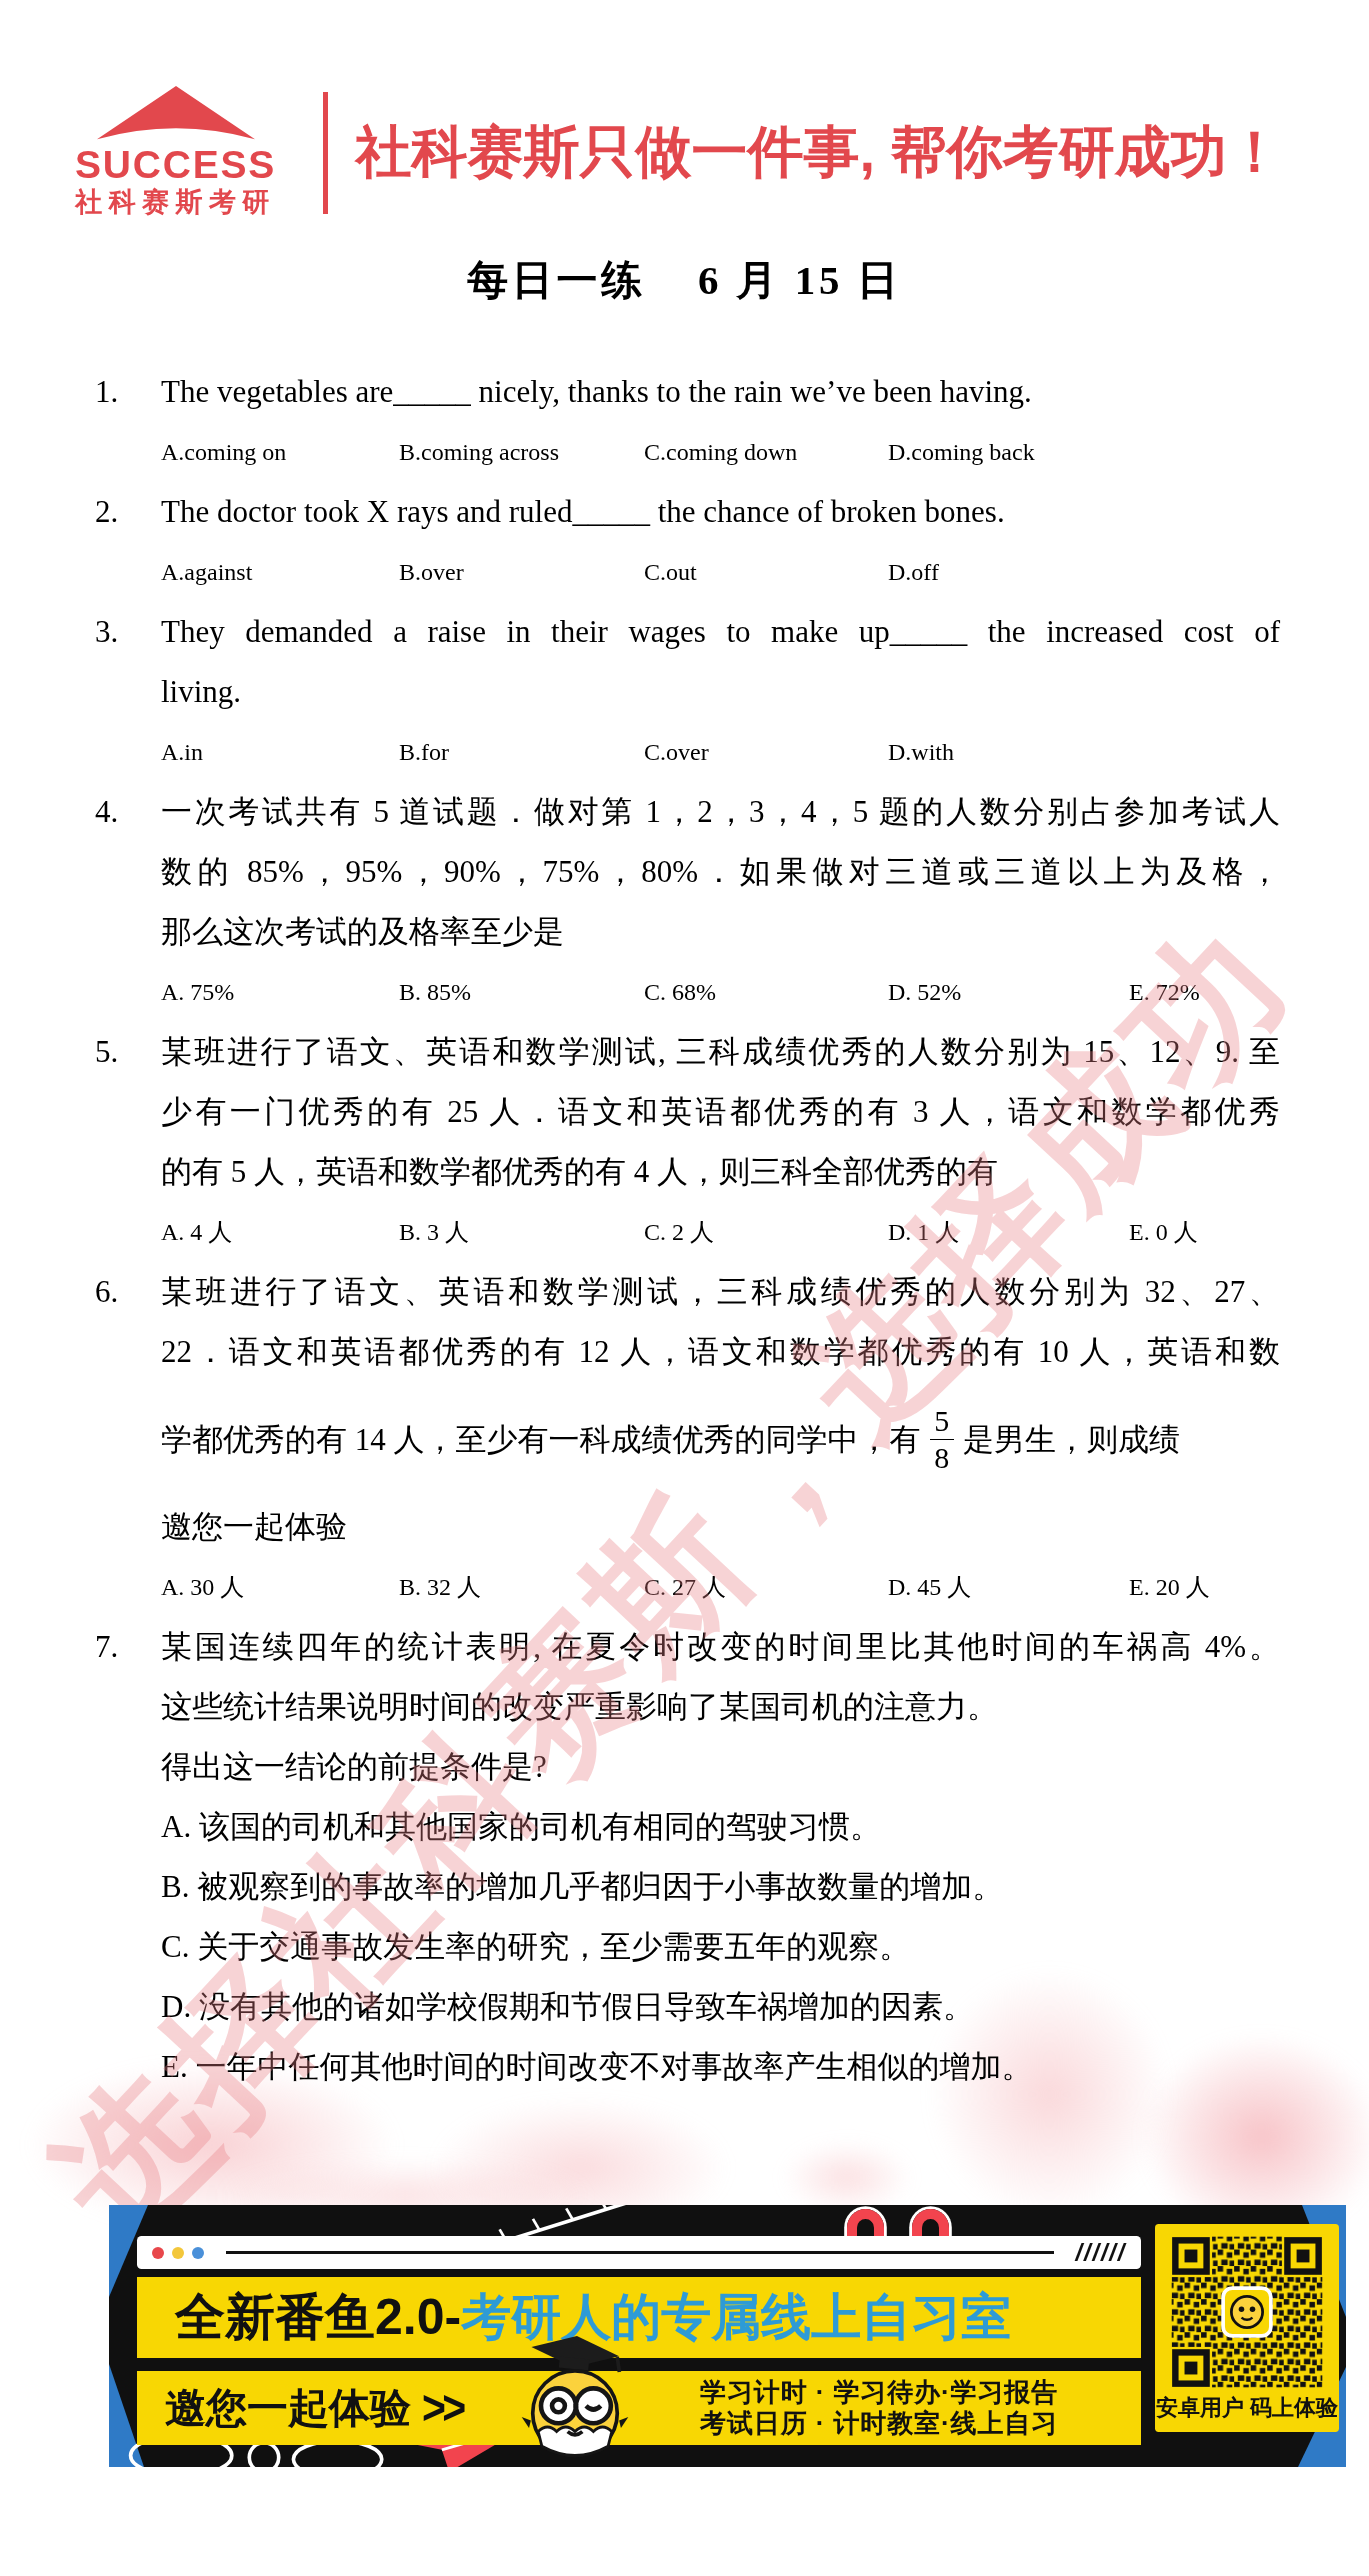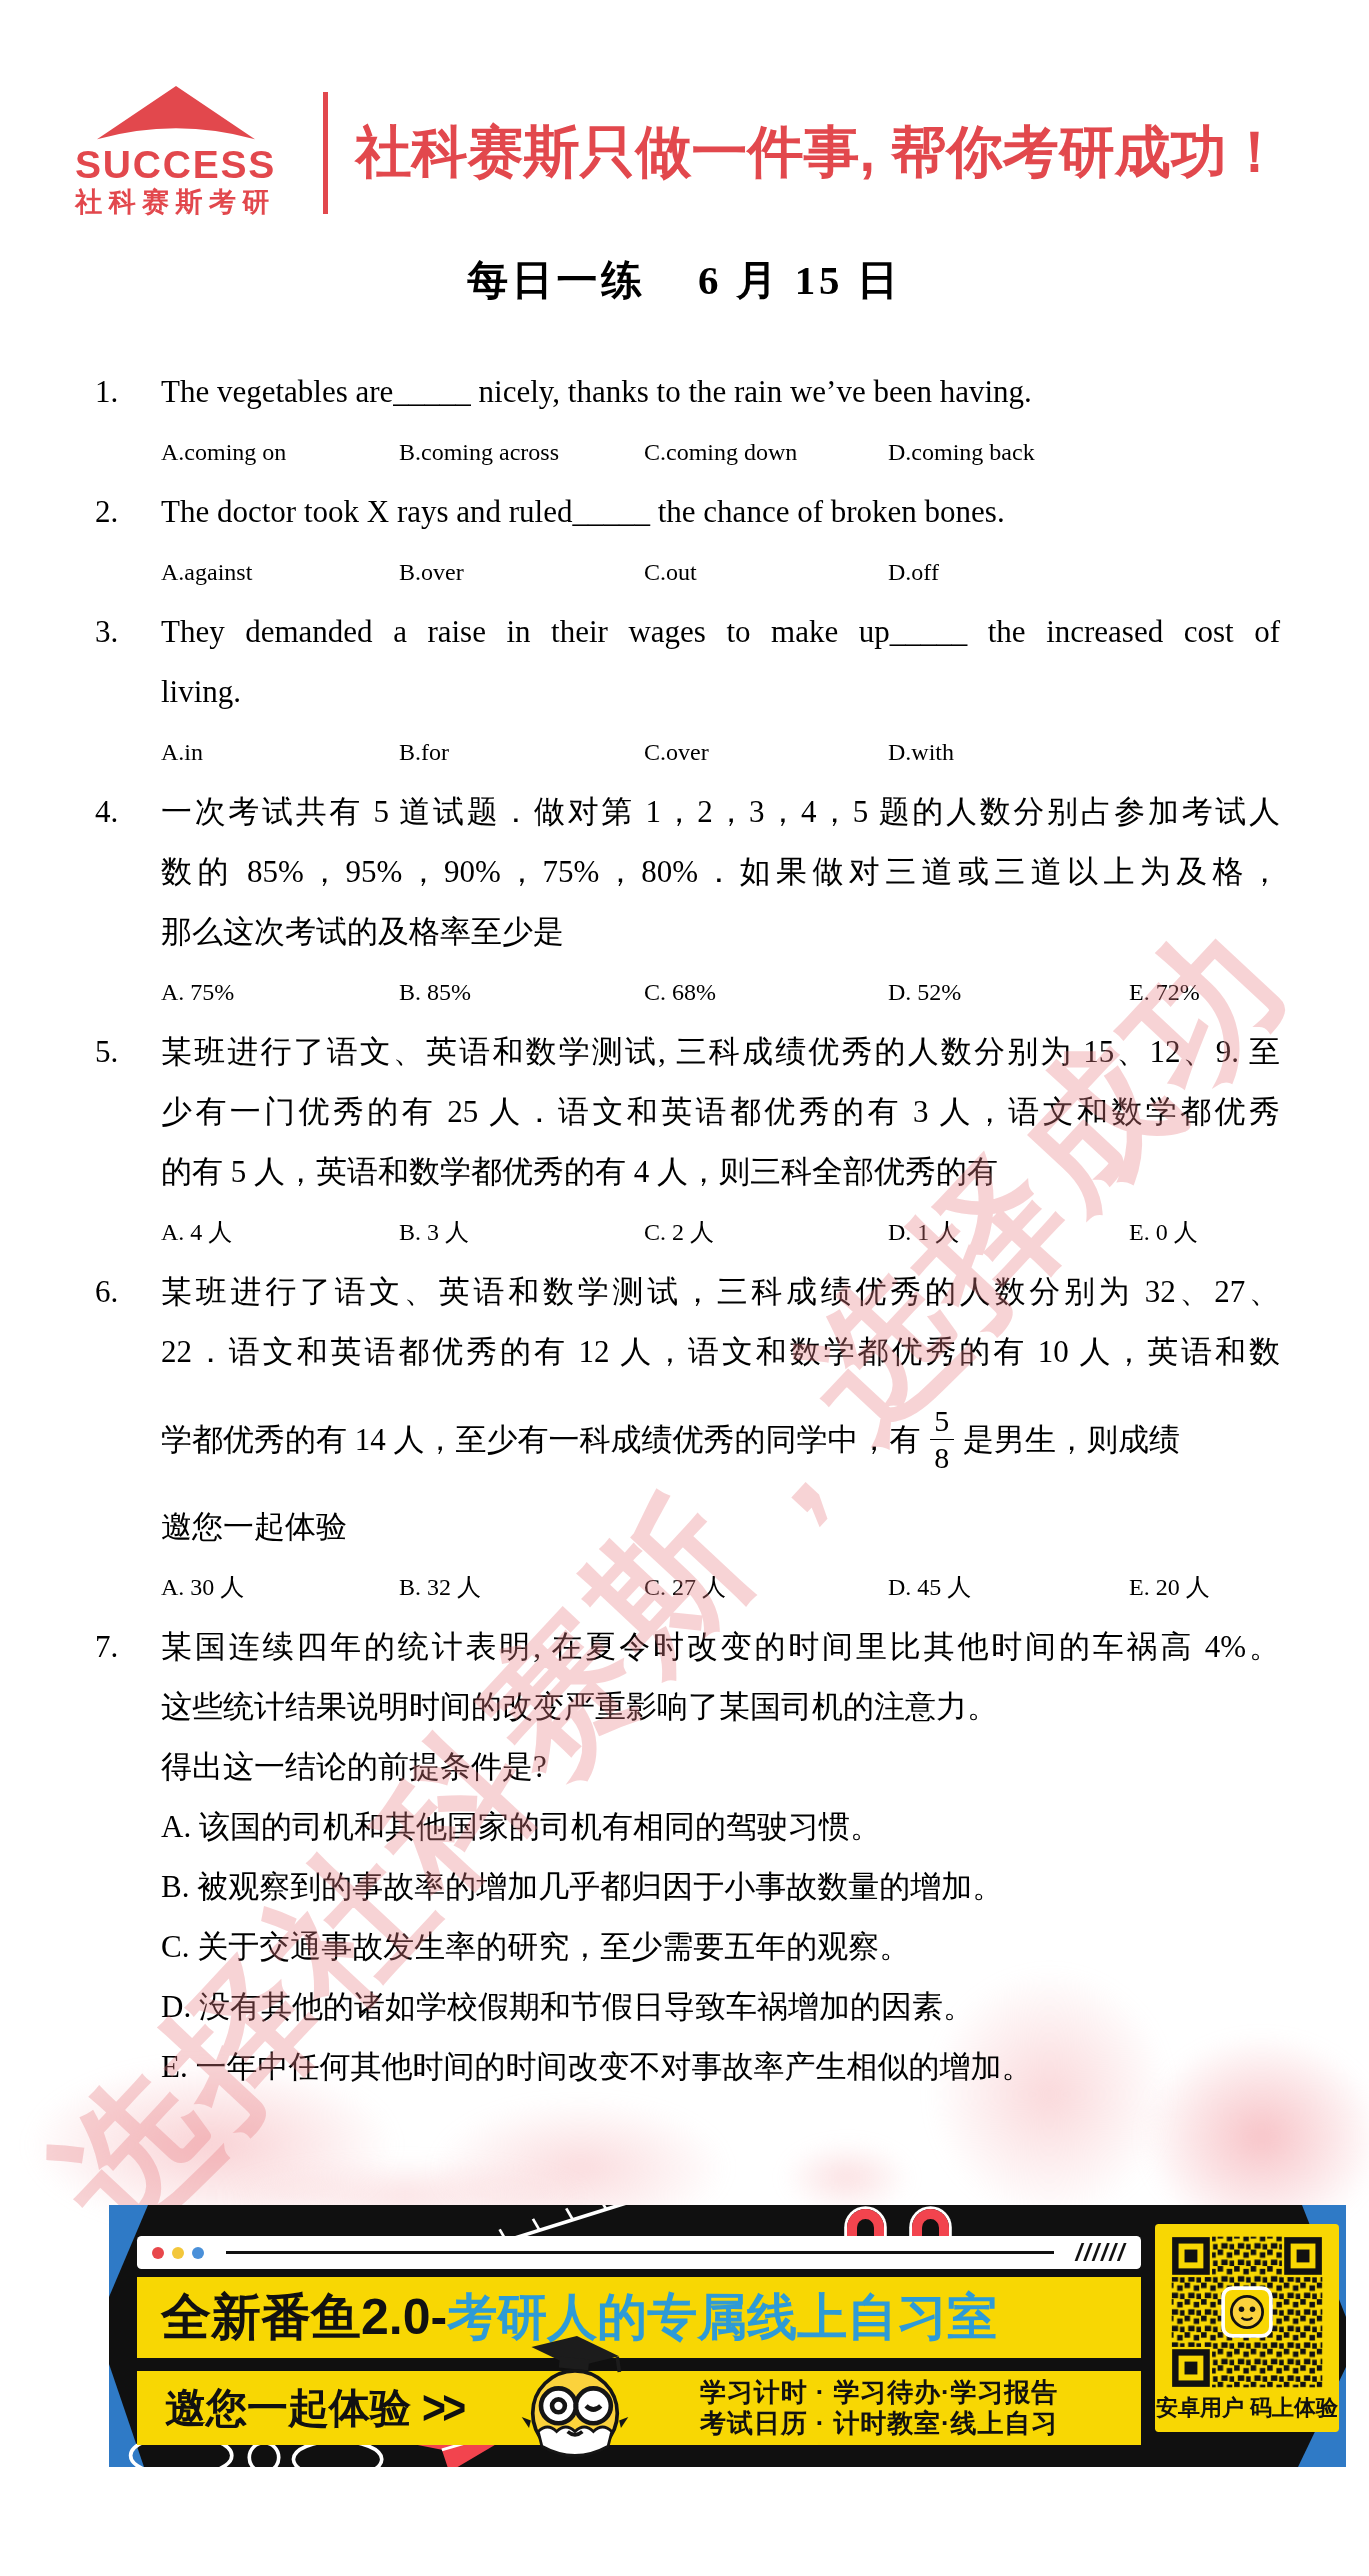--- a/index.html
+++ b/index.html
@@ -144,21 +144,21 @@
   .dot.r{background:#e8474b;} .dot.y{background:#f3c73b;} .dot.b{background:#4a90d9;}
   .bar-line{flex:1;height:2.8px;background:#111;margin:0 13px;}
   .slashes{
     font-family:"Liberation Sans","DejaVu Sans",sans-serif;
     font-weight:900;font-style:italic;font-size:24px;color:#111;
     letter-spacing:1.8px;line-height:1;
   }
   .b-main{
     position:absolute;left:28px;top:72px;width:1004px;height:81px;
     background:var(--banner-yellow);
-    display:flex;align-items:center;padding-left:24px;
+    display:flex;align-items:center;padding-left:38px;
     font-family:"Liberation Sans","DejaVu Sans",sans-serif;
     font-weight:900;font-size:50px;white-space:nowrap;
   }
   .hl-black{color:#111;}
   .hl-blue{color:var(--headline-blue);}
   .b-bottom{
     position:absolute;left:28px;top:166px;width:1004px;height:74px;
     background:var(--banner-yellow);
     display:flex;align-items:center;padding-left:28px;
     font-family:"Liberation Sans","DejaVu Sans",sans-serif;

